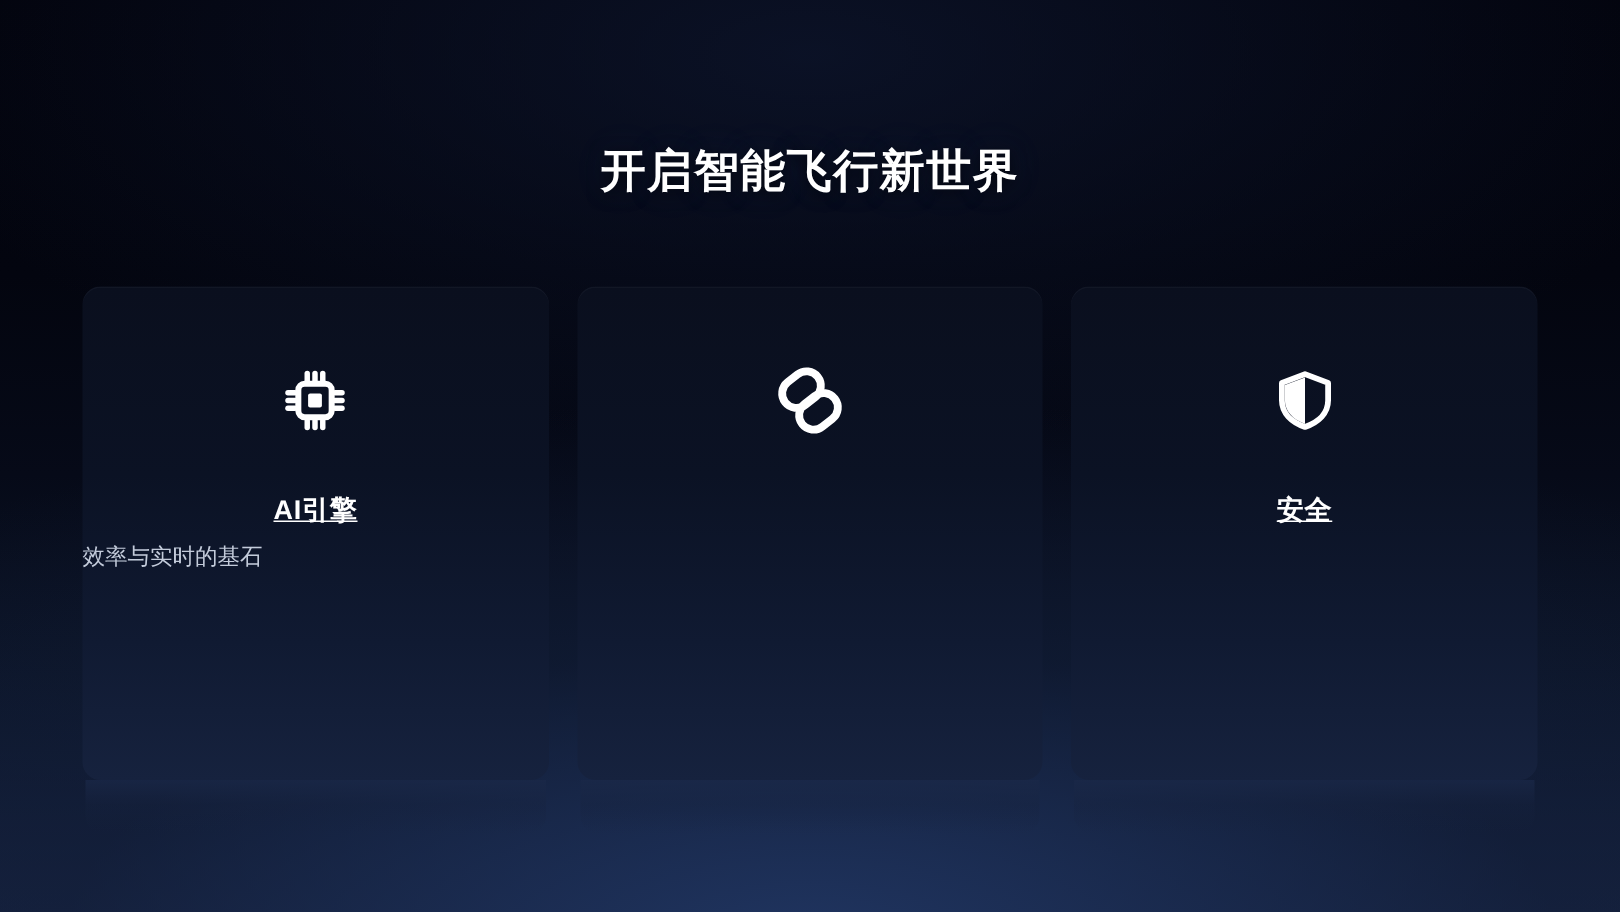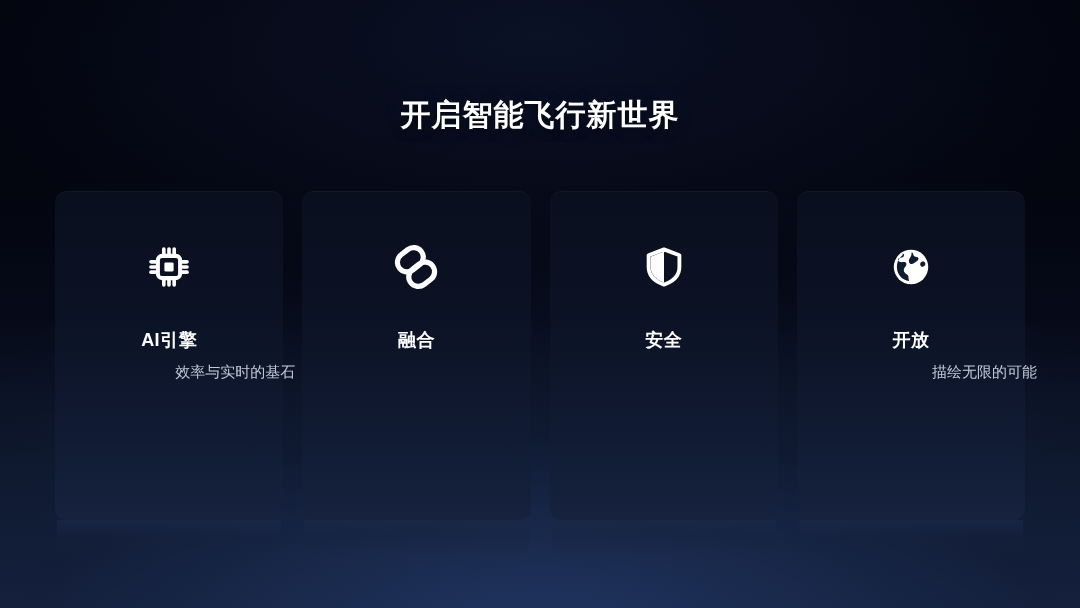--- a/index.html
+++ b/index.html
@@ -97,27 +97,27 @@
     left: 0;
     width: 100%;
     text-align: center;
     color: #ffffff;
     font-size: 18px;
     font-weight: 700;
     letter-spacing: 0.5px;
     line-height: 24px;
   }
   
-  .card-title { top: 137px; }
+  .card-title { top: 137px; text-decoration: underline; }
   .card-desc {
     position: absolute;
     top: 170px;
-    left: 12px;
+    left: 0;
     width: 100%;
-    text-align: right;
+    text-align: left;
     color: #c3cbda;
     font-size: 15px;
     font-weight: 400;
     line-height: 22px;
   }
 </style>
 </head>
 <body>
 
 <div id="slide">
@@ -153,40 +153,27 @@
 
     <div class="card">
       <div class="icon-wrap">
         <svg width="48" height="48" viewBox="0 0 24 24" fill="none">
           <g transform="rotate(-38 12 12)">
             <rect x="5.1" y="2.6" width="13.8" height="9.6" rx="4.8" stroke="#ffffff" stroke-width="2.6"></rect>
             <rect x="5.1" y="11.8" width="13.8" height="9.6" rx="4.8" stroke="#ffffff" stroke-width="2.6"></rect>
           </g>
         </svg>
       </div>
-      <div class="card-title">融合</div>
     </div>
 
     <div class="card">
       <div class="icon-wrap">
         <svg width="44" height="44" viewBox="0 0 24 24" fill="none">
           <path d="M12 2.4 L20.4 5.6 V12 c0 4.6 -3.5 7.9 -8.4 9.6 C7.1 19.9 3.6 16.6 3.6 12 V5.6 Z" stroke="#ffffff" stroke-width="2.1" stroke-linejoin="round"></path>
           <path d="M12 3.6 L19.3 6.35 V12 c0 3.95 -2.9 6.9 -7.3 8.5 Z" fill="#ffffff" transform="scale(-1,1) translate(-24,0)"></path>
         </svg>
       </div>
       <div class="card-title">安全</div>
     </div>
 
-    <div class="card">
-      <div class="icon-wrap">
-        <svg width="44" height="44" viewBox="0 0 24 24" fill="none">
-          <circle cx="12" cy="12" r="9.4" fill="#ffffff"></circle>
-          <path d="M7.4 4.6 c1.1 0.4 1.0 1.5 0.3 2.0 c-0.8 0.6 -2.0 0.2 -2.6 0.9 c-0.6 0.7 0.2 1.6 1.1 1.8 c1.0 0.2 2.1 -0.4 2.9 0.2 c0.8 0.6 0.3 1.8 -0.3 2.5 c-0.7 0.8 -1.0 1.9 -0.4 2.8 c0.5 0.8 1.6 1.0 2.0 1.9 c0.4 0.9 0.1 2.1 0.6 2.9 c-3.8 -0.4 -6.7 -3.6 -6.7 -7.6 c0 -2.8 1.4 -5.2 3.1 -6.4 Z" fill="#101a30"></path>
-          <path d="M12.5 4.0 c0.8 0.5 0.6 1.6 1.3 2.1 c0.7 0.5 1.8 0.2 2.2 1.0 c0.4 0.9 -0.6 1.6 -1.3 2.1 c-0.8 0.6 -1.7 1.4 -2.7 1.2 c-0.9 -0.2 -1.3 -1.3 -1.1 -2.2 c0.2 -1.0 1.1 -1.7 1.3 -2.7 c0.1 -0.6 0.0 -1.1 0.3 -1.5 Z" fill="#101a30"></path>
-          <path d="M18.9 9.0 c0.7 0.2 1.1 1.0 0.9 1.7 c-0.2 0.8 -1.1 1.3 -1.8 1.1 c-0.8 -0.2 -1.2 -1.2 -0.9 -1.9 c0.3 -0.7 1.1 -1.1 1.8 -0.9 Z" fill="#101a30"></path>
-        </svg>
-      </div>
-      <div class="card-title">开放</div>
-      <div class="card-desc">描绘无限的可能</div>
-    </div>
 
   </div>
 </div>
 
 </body></html>

